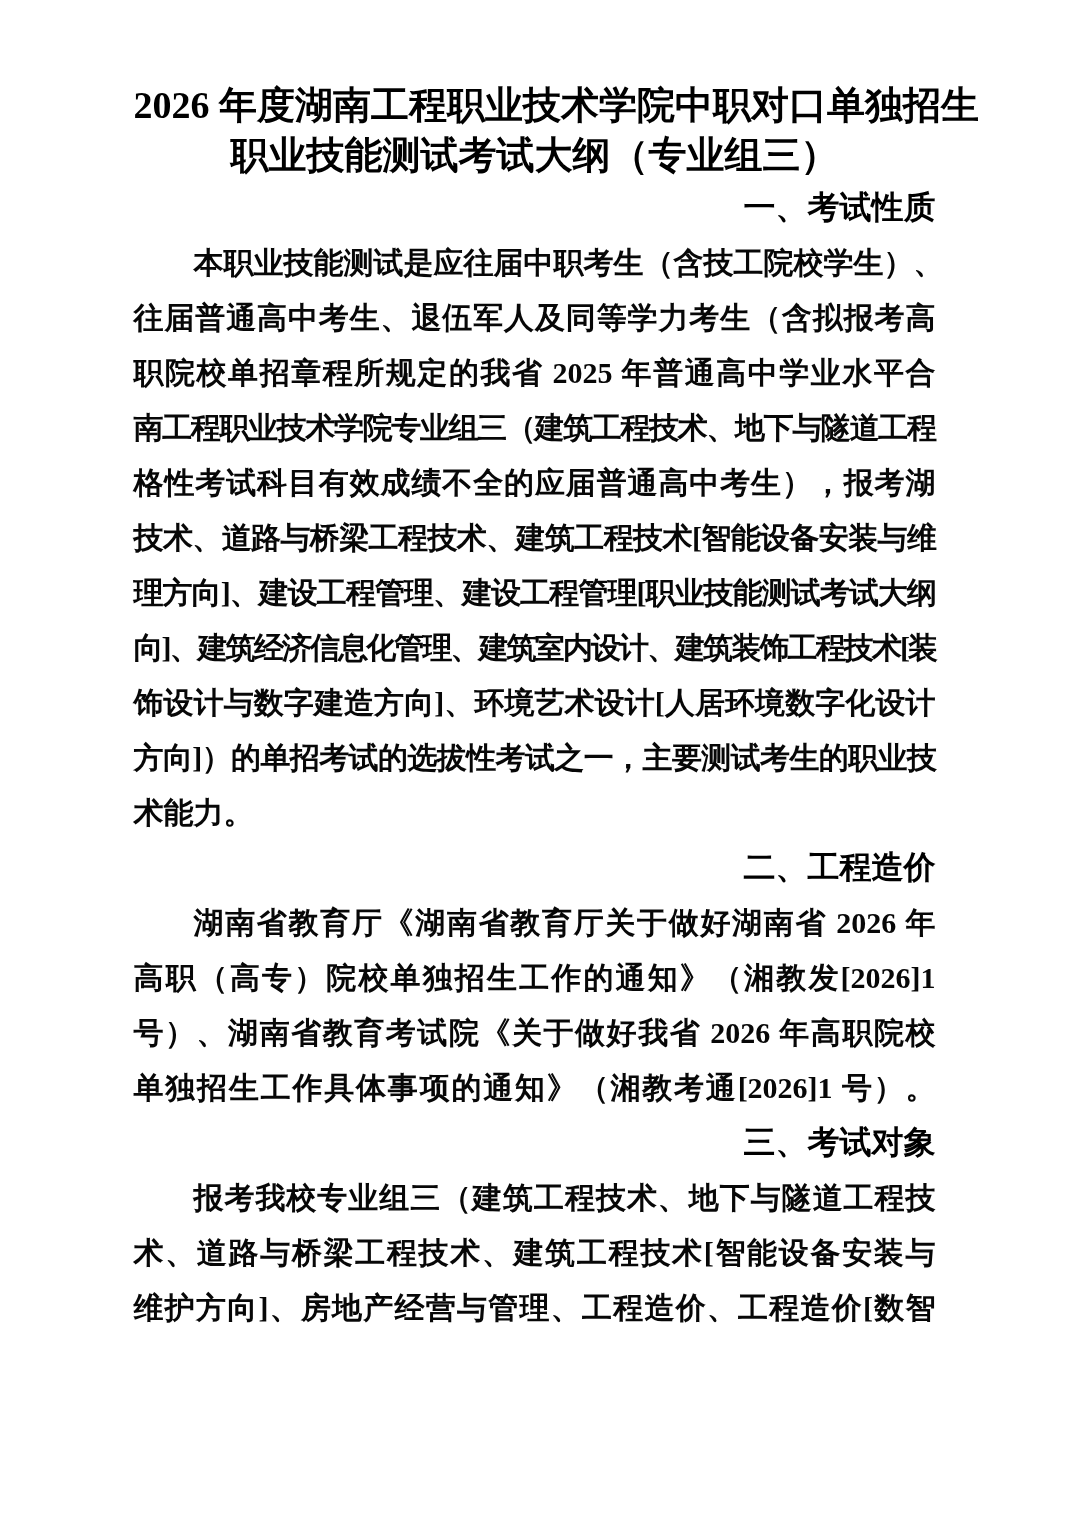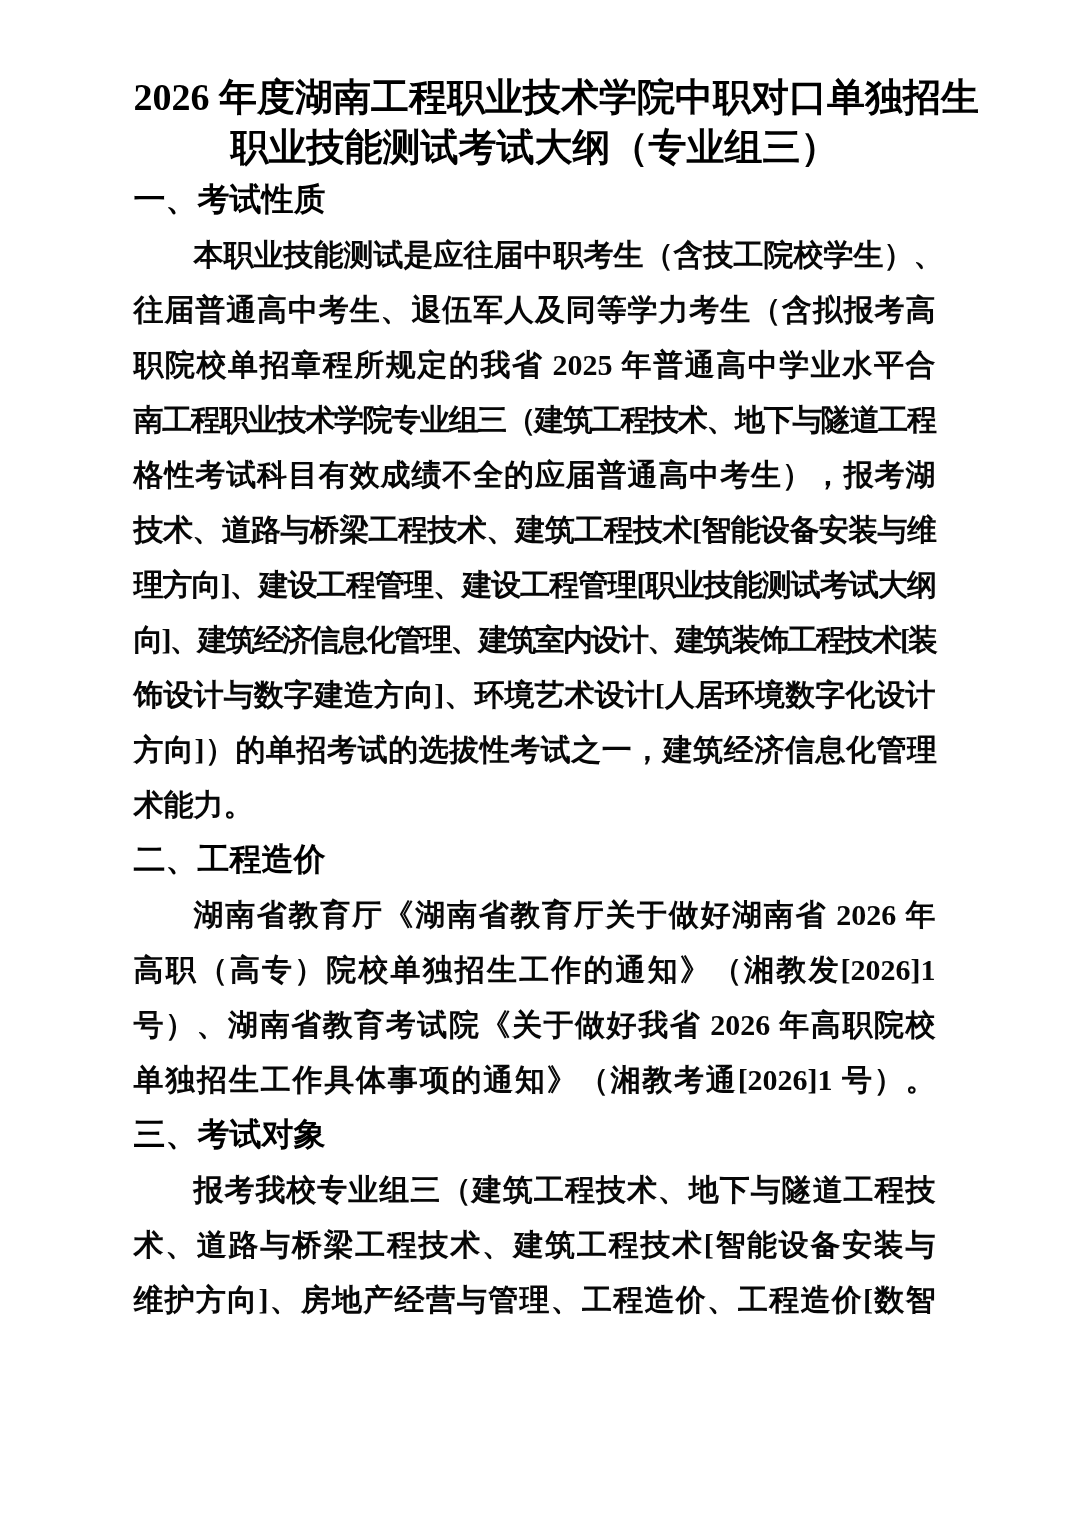--- a/index.html
+++ b/index.html
@@ -10,38 +10,38 @@
   .page {
     position: relative;
     width: 1069px;
     height: 1531px;
     background: #ffffff;
     overflow: hidden;
     color: #000000;
   }
   .content {
     width: 802px;
-    margin: 8px auto;
+    margin: 16px auto;
     padding-top: 64px;
   }
   .title-line {
     font-family: "Liberation Serif", "DejaVu Serif", serif;
     font-weight: bold;
     font-size: 38px;
     line-height: 50px;
     text-align: center;
     white-space: nowrap;
     color: #000000;
   }
   .heading {
     font-family: "Liberation Sans", "DejaVu Sans", sans-serif;
     font-weight: bold;
     font-size: 32px;
     line-height: 55px;
-    text-align: left;
+    text-align: right;
     white-space: nowrap;
     color: #000000;
   }
   .para {
     margin: 0;
   }
   .line {
     font-family: "Liberation Serif", "DejaVu Serif", serif;
     font-weight: bold;
     font-size: 30px;
@@ -71,21 +71,21 @@
     <div class="para">
       <div class="line first">本职业技能测试是应往届中职考生（含技工院校学生）、</div>
       <div class="line">往届普通高中考生、退伍军人及同等学力考生（含拟报考高</div>
       <div class="line">职院校单招章程所规定的我省 2025 年普通高中学业水平合</div>
       <div class="line sq">南工程职业技术学院专业组三（建筑工程技术、地下与隧道工程</div>
       <div class="line">格性考试科目有效成绩不全的应届普通高中考生），报考湖</div>
       <div class="line sq">技术、道路与桥梁工程技术、建筑工程技术[智能设备安装与维</div>
       <div class="line sq">理方向]、建设工程管理、建设工程管理[职业技能测试考试大纲</div>
       <div class="line sq2">向]、建筑经济信息化管理、建筑室内设计、建筑装饰工程技术[装</div>
       <div class="line">饰设计与数字建造方向]、环境艺术设计[人居环境数字化设计</div>
-      <div class="line sq">方向]）的单招考试的选拔性考试之一，建筑经济信息化管理</div>
+      <div class="line sq">方向]）的单招考试的选拔性考试之一，主要测试考生的职业技</div>
       <div class="line last">术能力。</div>
     </div>
 
     <div class="heading">二、工程造价</div>
     <div class="para">
       <div class="line first">湖南省教育厅《湖南省教育厅关于做好湖南省 2026 年</div>
       <div class="line">高职（高专）院校单独招生工作的通知》（湘教发[2026]1</div>
       <div class="line">号）、湖南省教育考试院《关于做好我省 2026 年高职院校</div>
       <div class="line">单独招生工作具体事项的通知》（湘教考通[2026]1 号）。</div>
     </div>

